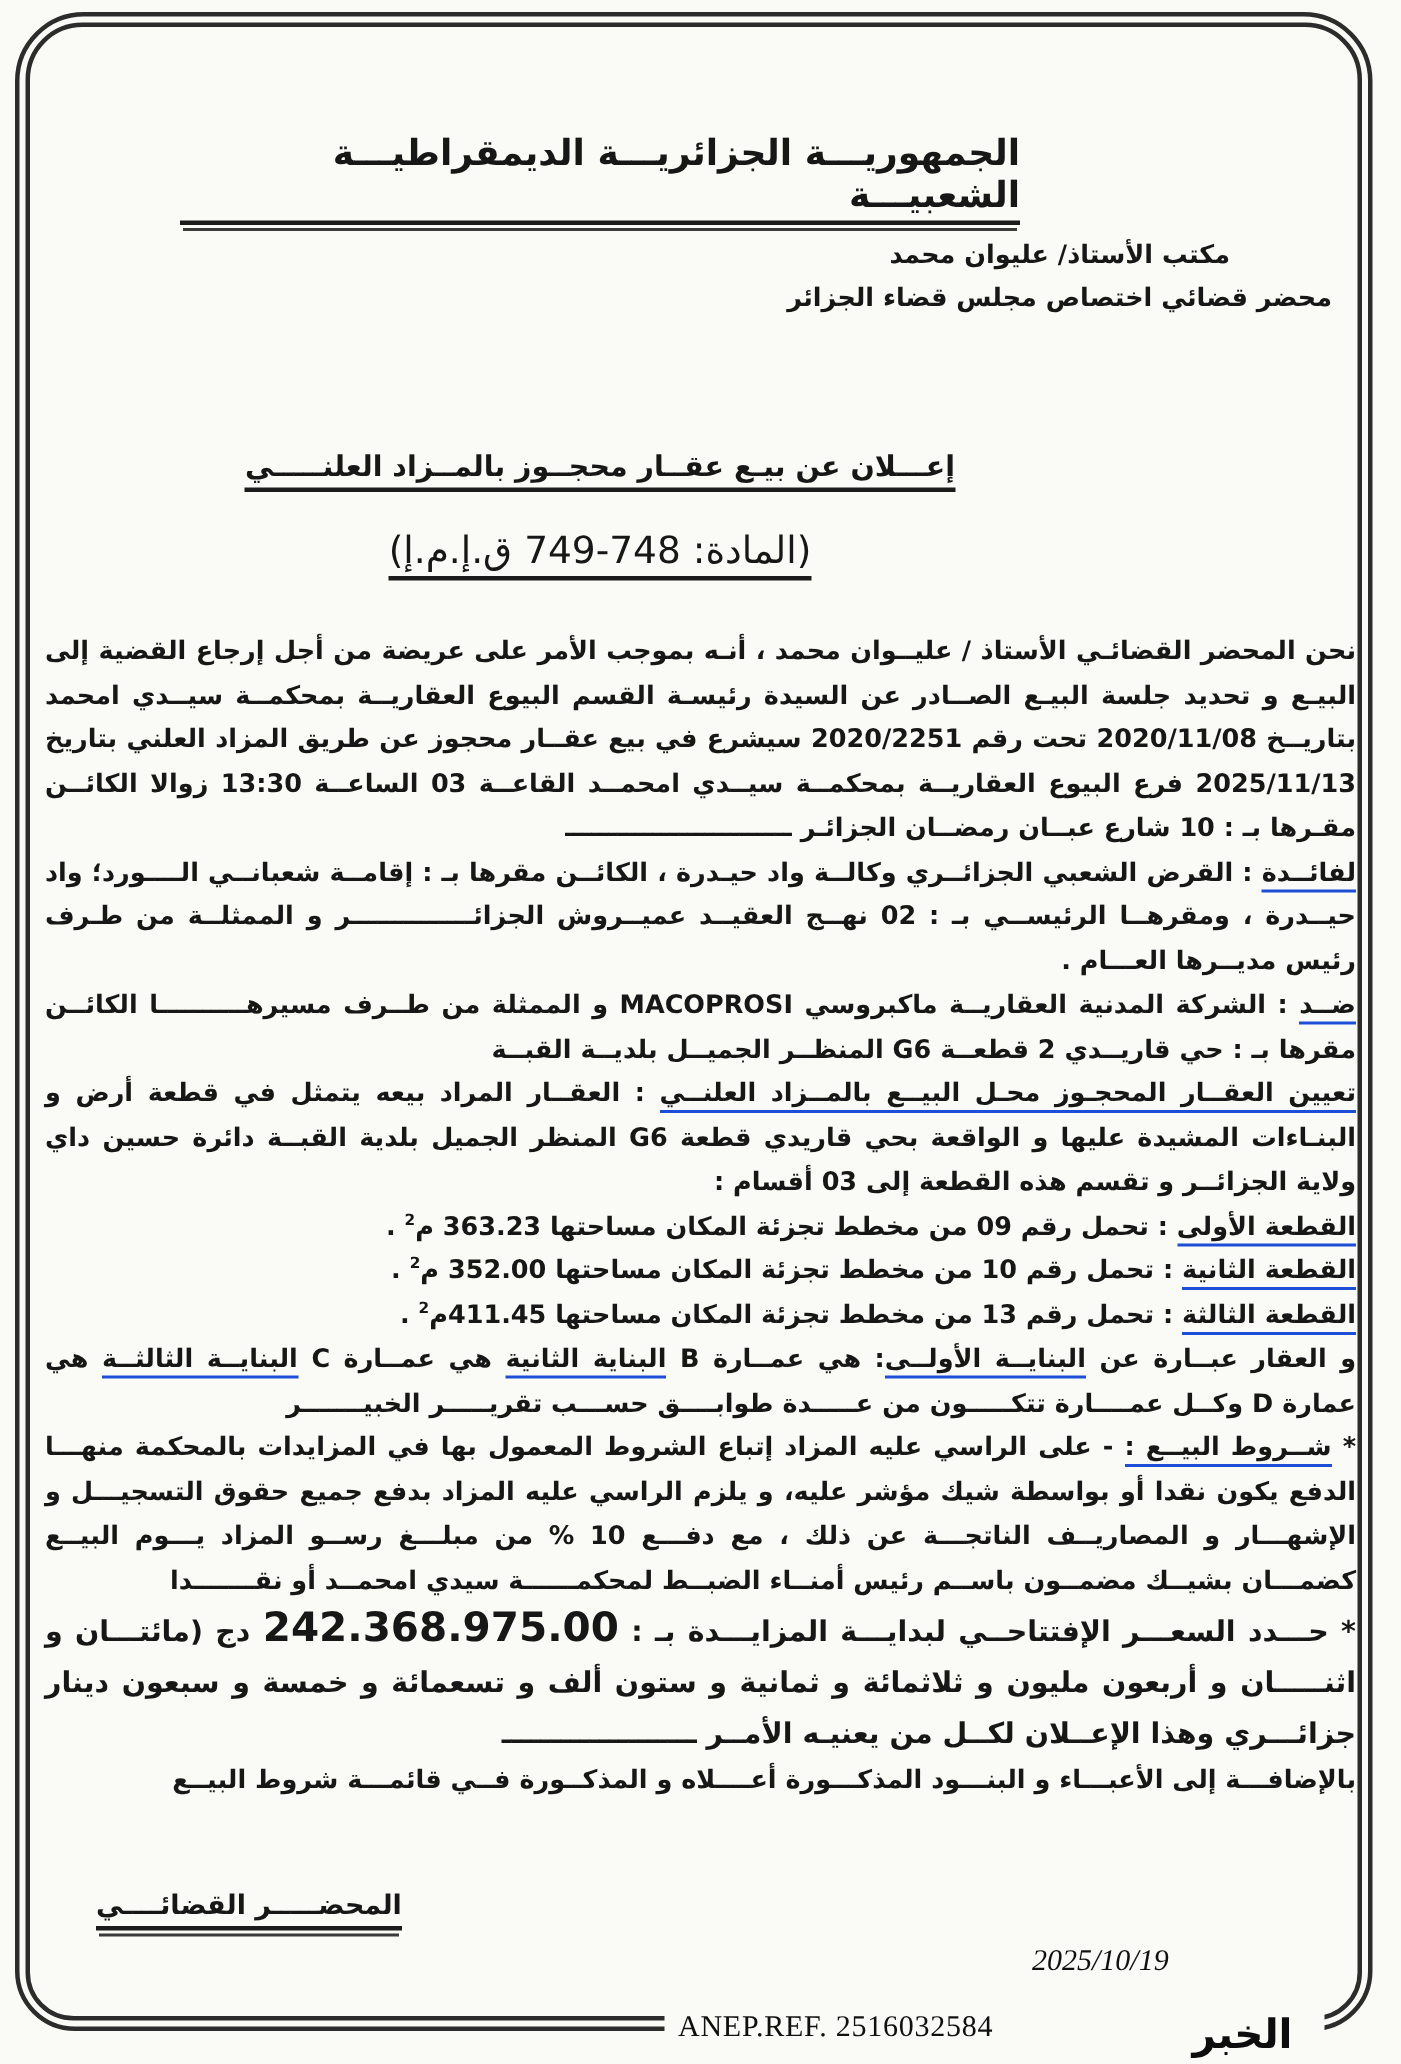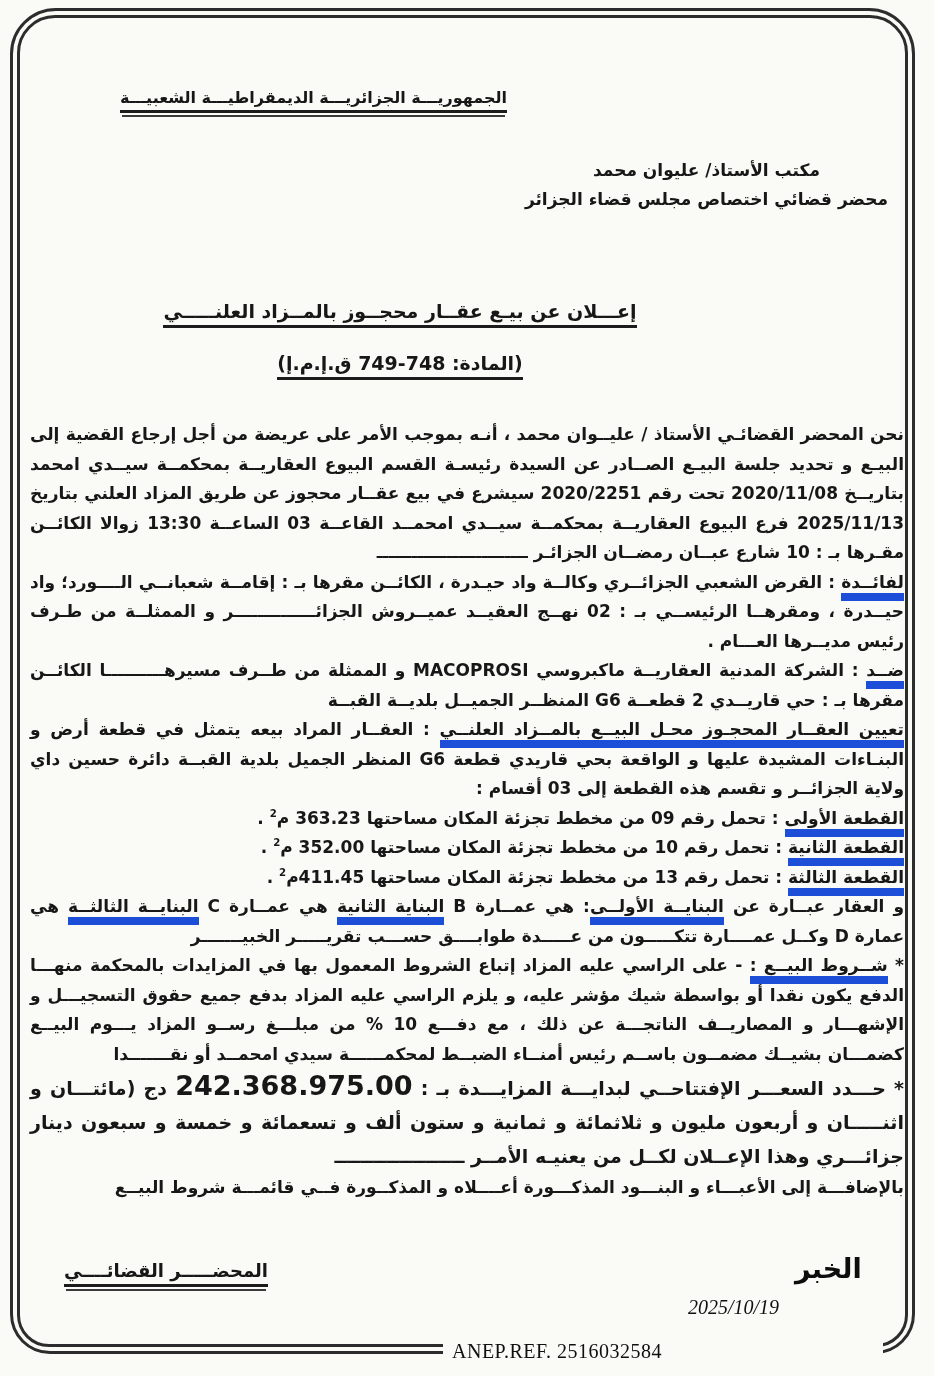--- a/index.html
+++ b/index.html
@@ -17,44 +17,44 @@
   .frame-outer{
     position:absolute;left:10px;top:8px;width:899px;height:1340px;
     border:3px solid #2c2c2c;border-radius:46px 46px 40px 40px;
   }
   .frame-inner{
     position:absolute;left:4px;top:4px;right:4px;bottom:4px;
     border:3px solid #2c2c2c;border-radius:38px 38px 32px 32px;
   }
   .republic{
     position:absolute;left:120px;top:88px;width:560px;
-    text-align:left;font-size:16px;font-weight:bold;
+    text-align:right;font-size:24px;font-weight:bold;
   }
   .dbl{display:inline-block;position:relative;border-bottom:3px solid #1c1c1c;padding-bottom:3px;}
   .dbl::after{content:"";position:absolute;right:2px;left:2px;bottom:-7px;height:2px;background:#3a3a3a;}
   .office{
     position:absolute;right:46px;top:156px;
     text-align:center;font-size:17px;font-weight:bold;line-height:29px;
   }
   .notice-title{
     position:absolute;left:120px;top:300px;width:560px;
     text-align:center;font-size:19px;font-weight:bold;
   }
   .notice-subtitle{
     position:absolute;left:120px;top:352px;width:560px;
-    text-align:center;font-size:19px;font-weight:bold;
+    text-align:center;font-size:25px;font-weight:normal;
   }
   .ul1{display:inline-block;border-bottom:3px solid #1c1c1c;padding-bottom:3px;}
   .body-text{
     position:absolute;right:30px;top:420px;width:874px;
     font-size:17px;font-weight:bold;line-height:29.5px;
     text-align:justify;
   }
   .body-text p{margin:0;padding:0;}
-  .body-text .u{border-bottom:8px solid #1d4ed8;padding-bottom:1px;}
+  .body-text .u{border-bottom:2px solid #1d4ed8;padding-bottom:1px;}
   .body-text p.big{font-size:19px;line-height:34px;}
   .body-text .xl{font-size:27px;letter-spacing:1px;}
   .body-text sup{font-size:60%;line-height:0;}
   .signature{
     position:absolute;left:64px;top:1260px;
     font-size:18px;font-weight:bold;
   }
   .footer-cover{
     position:absolute;left:443px;top:1334px;width:440px;height:30px;
     background:#fafaf6;
@@ -64,21 +64,21 @@
     font-family:"Liberation Serif",serif;font-size:20px;color:#101010;
     direction:ltr;letter-spacing:0.5px;
   }
   .footer-date{
     position:absolute;left:688px;top:1296px;
     font-family:"Liberation Serif",serif;font-size:20px;color:#101010;
     direction:ltr;
     font-style:italic;
   }
   .footer-logo{
-    position:absolute;left:795px;top:1253px;
+    position:absolute;left:795px;top:1341px;
     font-size:27px;font-weight:900;color:#0d0d0d;
   }
 </style>
 </head>
 <body>
 
 <div id="page">
 
   <div class="frame-outer">
     <div class="frame-inner"></div>

